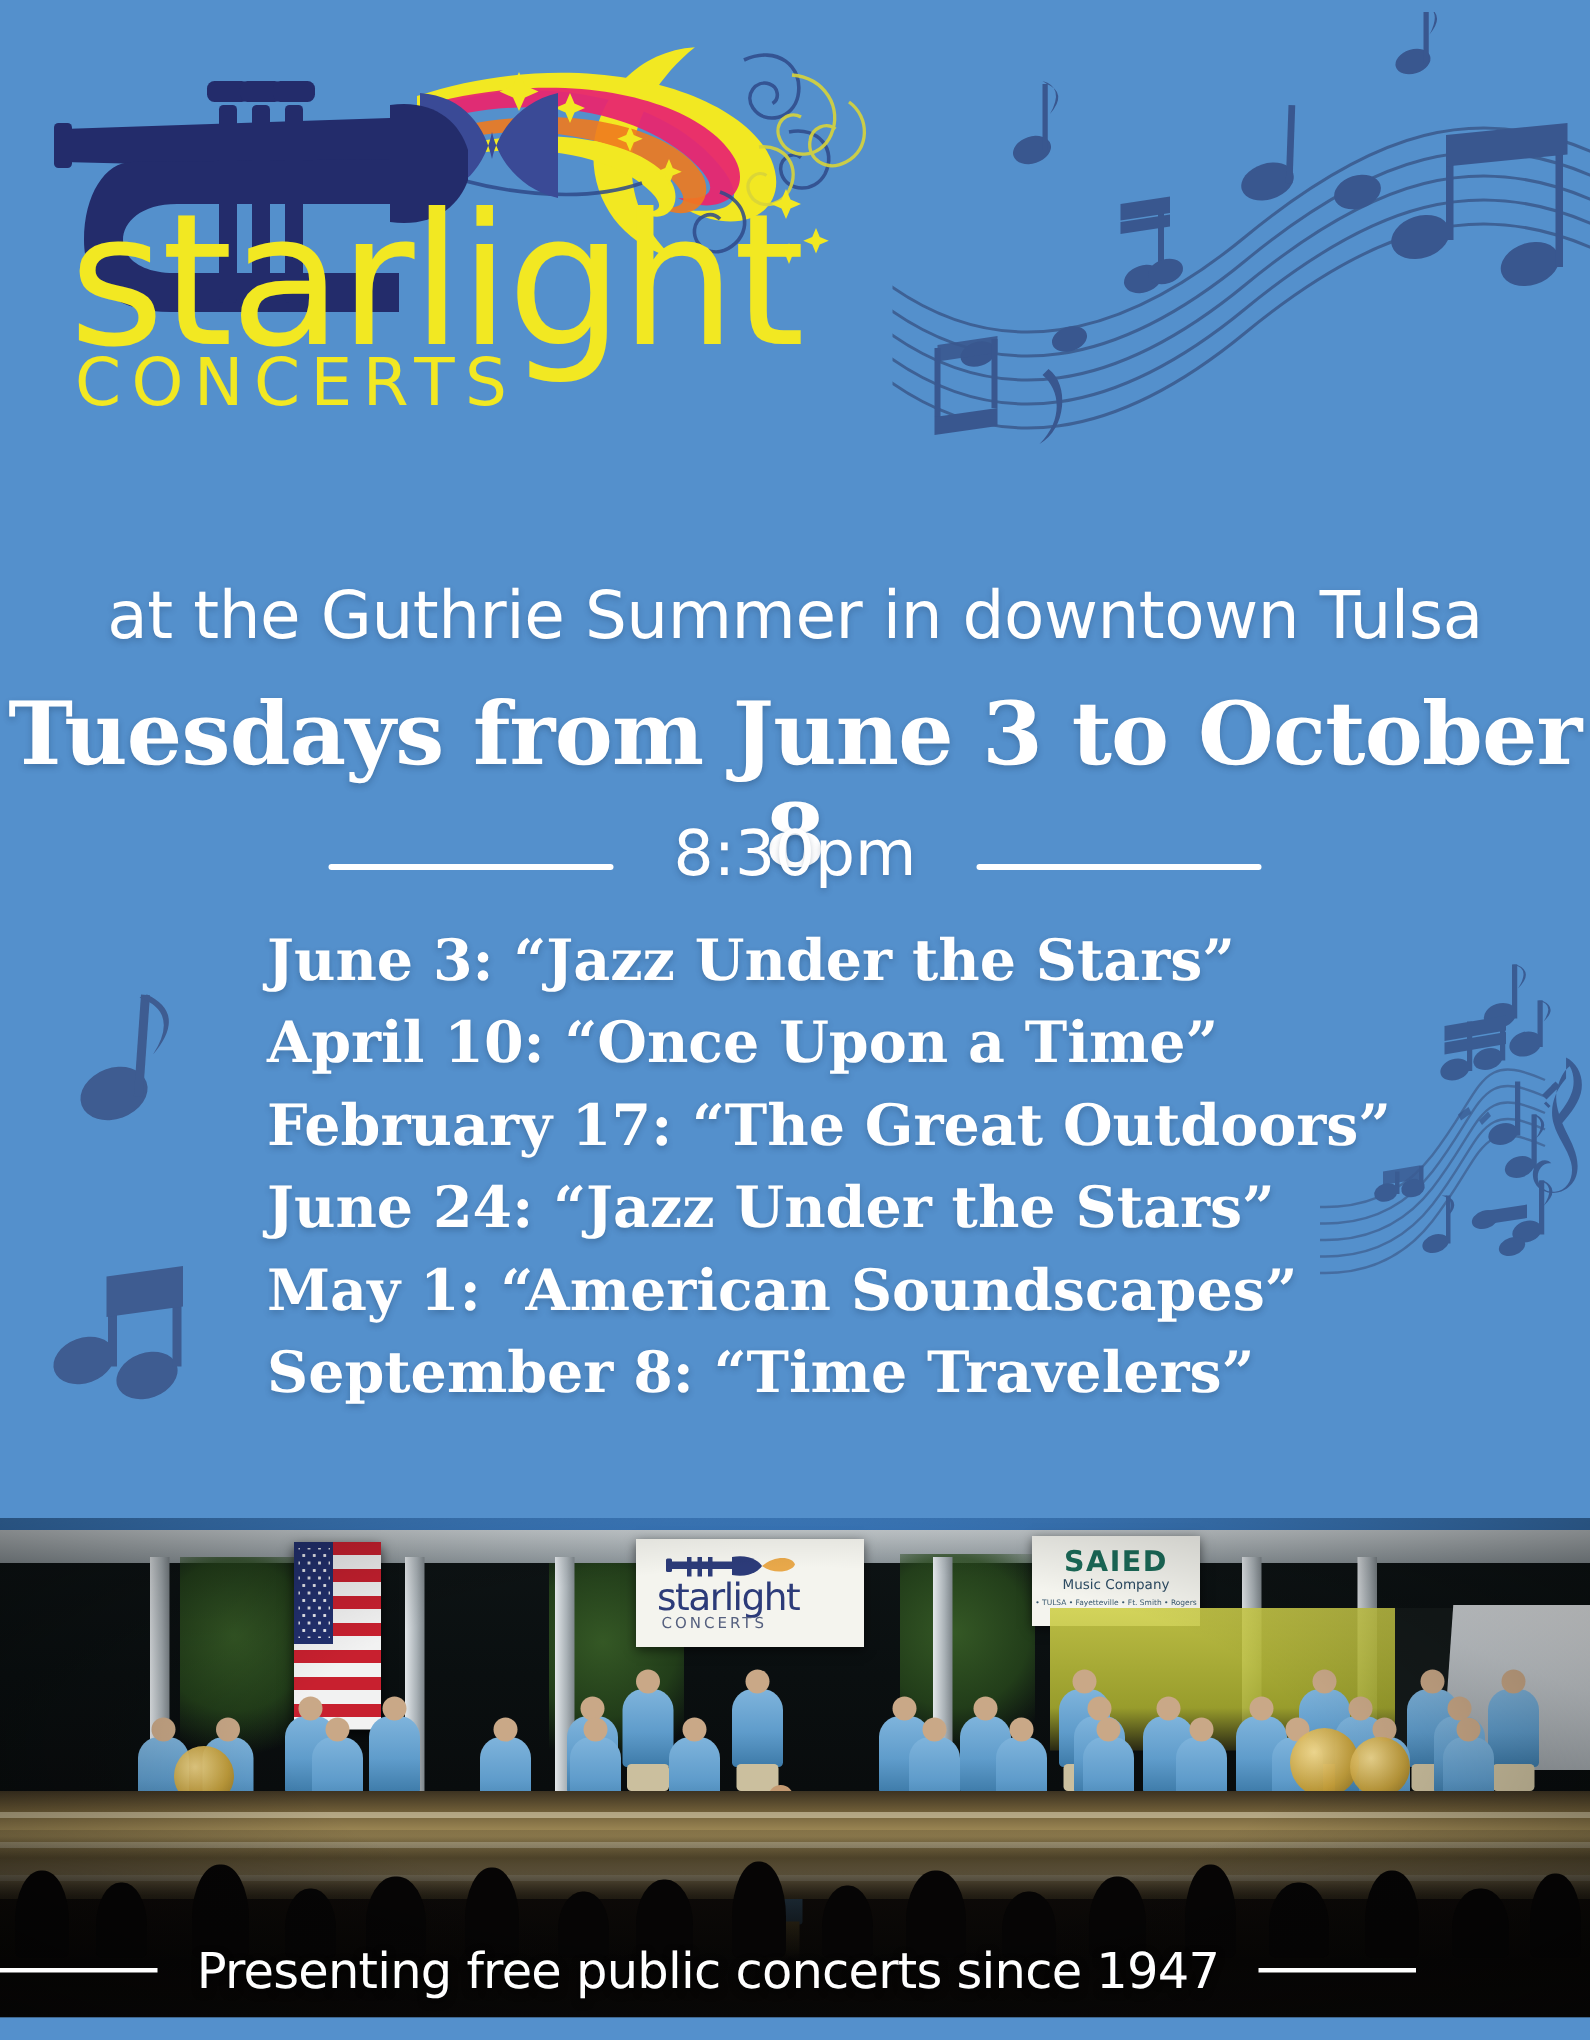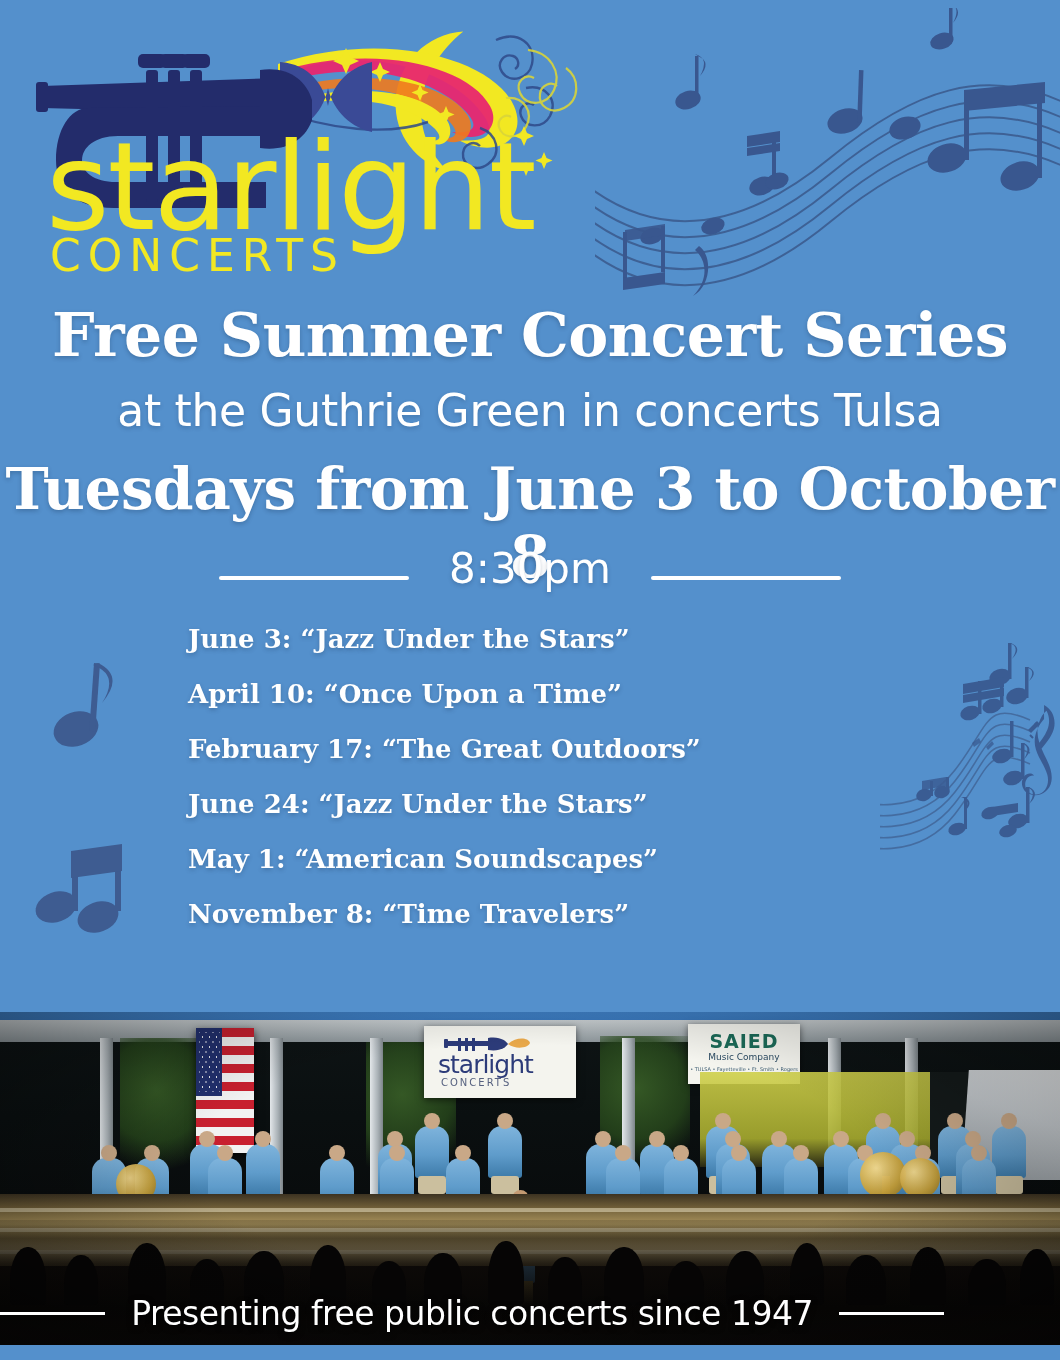--- a/index.html
+++ b/index.html
@@ -118,26 +118,25 @@
   
   .concert-list {
     position: absolute;
     top: 612px;
     left: 178px;
     width: 760px;
   }
   .concert-item {
     font-family: "DejaVu Serif", serif;
     font-weight: bold;
-    font-size: 26px;
+    font-size: 38px;
     line-height: 55px;
     color: #ffffff;
     white-space: nowrap;
     text-shadow: 0 2px 4px rgba(20,45,80,.30);
-    margin-left: 10px;
   }
   .concert-item.indent { padding-left: 30px; }
 
   
   .photo {
     position: absolute;
     top: 1012px;
     left: 0;
     width: 1060px;
     height: 333px;
@@ -473,37 +472,36 @@
         <rect x="110" y="44" width="28" height="14" rx="5"></rect>
         <rect x="132" y="44" width="28" height="14" rx="5"></rect>
         <rect x="154" y="44" width="28" height="14" rx="5"></rect>
         <path d="M232 60 C 260 56, 278 70, 284 90 L 284 110 C 278 128, 260 142, 232 138 Z" fill="#232c6b"></path>
       </g>
     </svg>
     <div class="logo-word">starlight</div>
     <div class="logo-sub">CONCERTS</div>
   </div>
 
-  <div class="headline h-title">Free Summer Concert Series</div>
-  <div class="headline h-sub">at the Guthrie Green in concerts Tulsa</div>
+  <div class="headline h-sub">at the Guthrie Summer in downtown Tulsa</div>
   <div class="headline h-days">Tuesdays from June 3 to October 8</div>
 
   <div class="time-row">
     <div class="rule"></div>
     <div class="time-text">8:30pm</div>
     <div class="rule"></div>
   </div>
 
   <div class="concert-list">
     <div class="concert-item">June 3: “Jazz Under the Stars”</div>
     <div class="concert-item">April 10: “Once Upon a Time”</div>
     <div class="concert-item">February 17: “The Great Outdoors”</div>
     <div class="concert-item">June 24: “Jazz Under the Stars”</div>
     <div class="concert-item">May 1: “American Soundscapes”</div>
-    <div class="concert-item">November 8: “Time Travelers”</div>
+    <div class="concert-item">September 8: “Time Travelers”</div>
   </div>
 
   <div class="photo">
     <div class="photo-sky"></div>
     <div class="pavilion"></div>
     <div class="pav-roof"></div>
 
     <div class="greenery" style="top:26px;left:120px;"></div>
     <div class="greenery" style="top:30px;left:366px;"></div>
     <div class="greenery" style="top:24px;left:600px;"></div>

